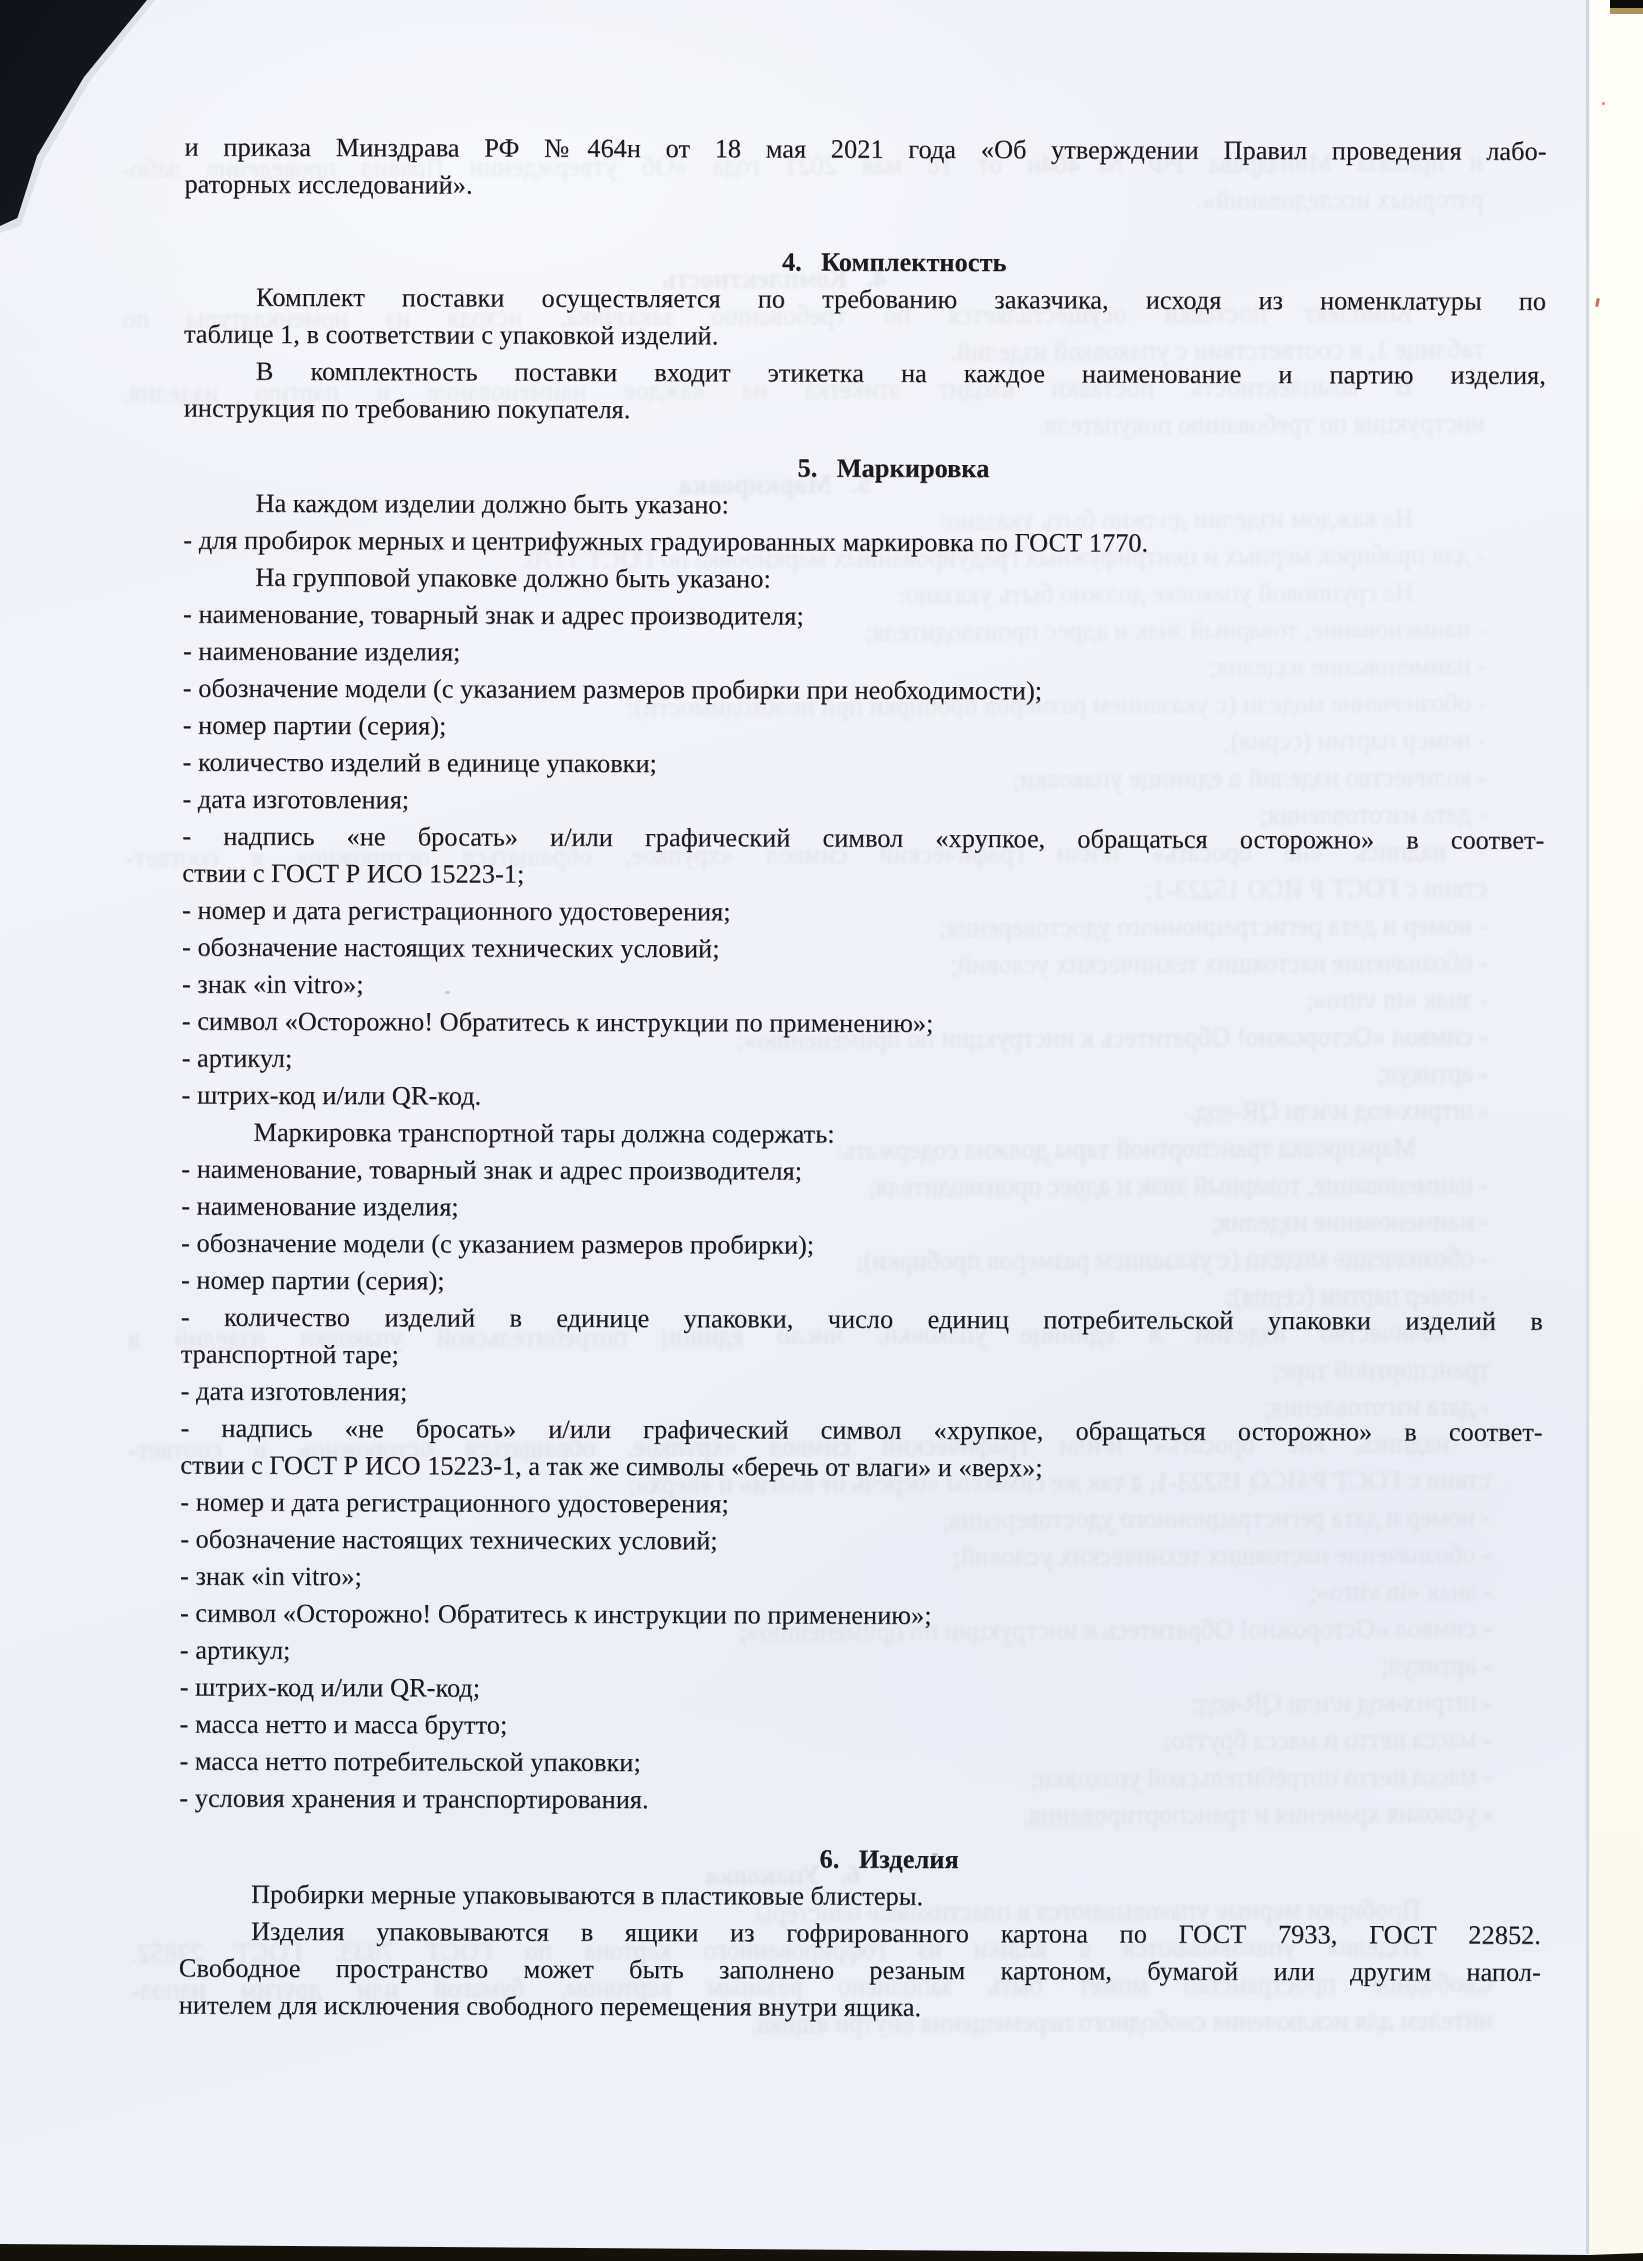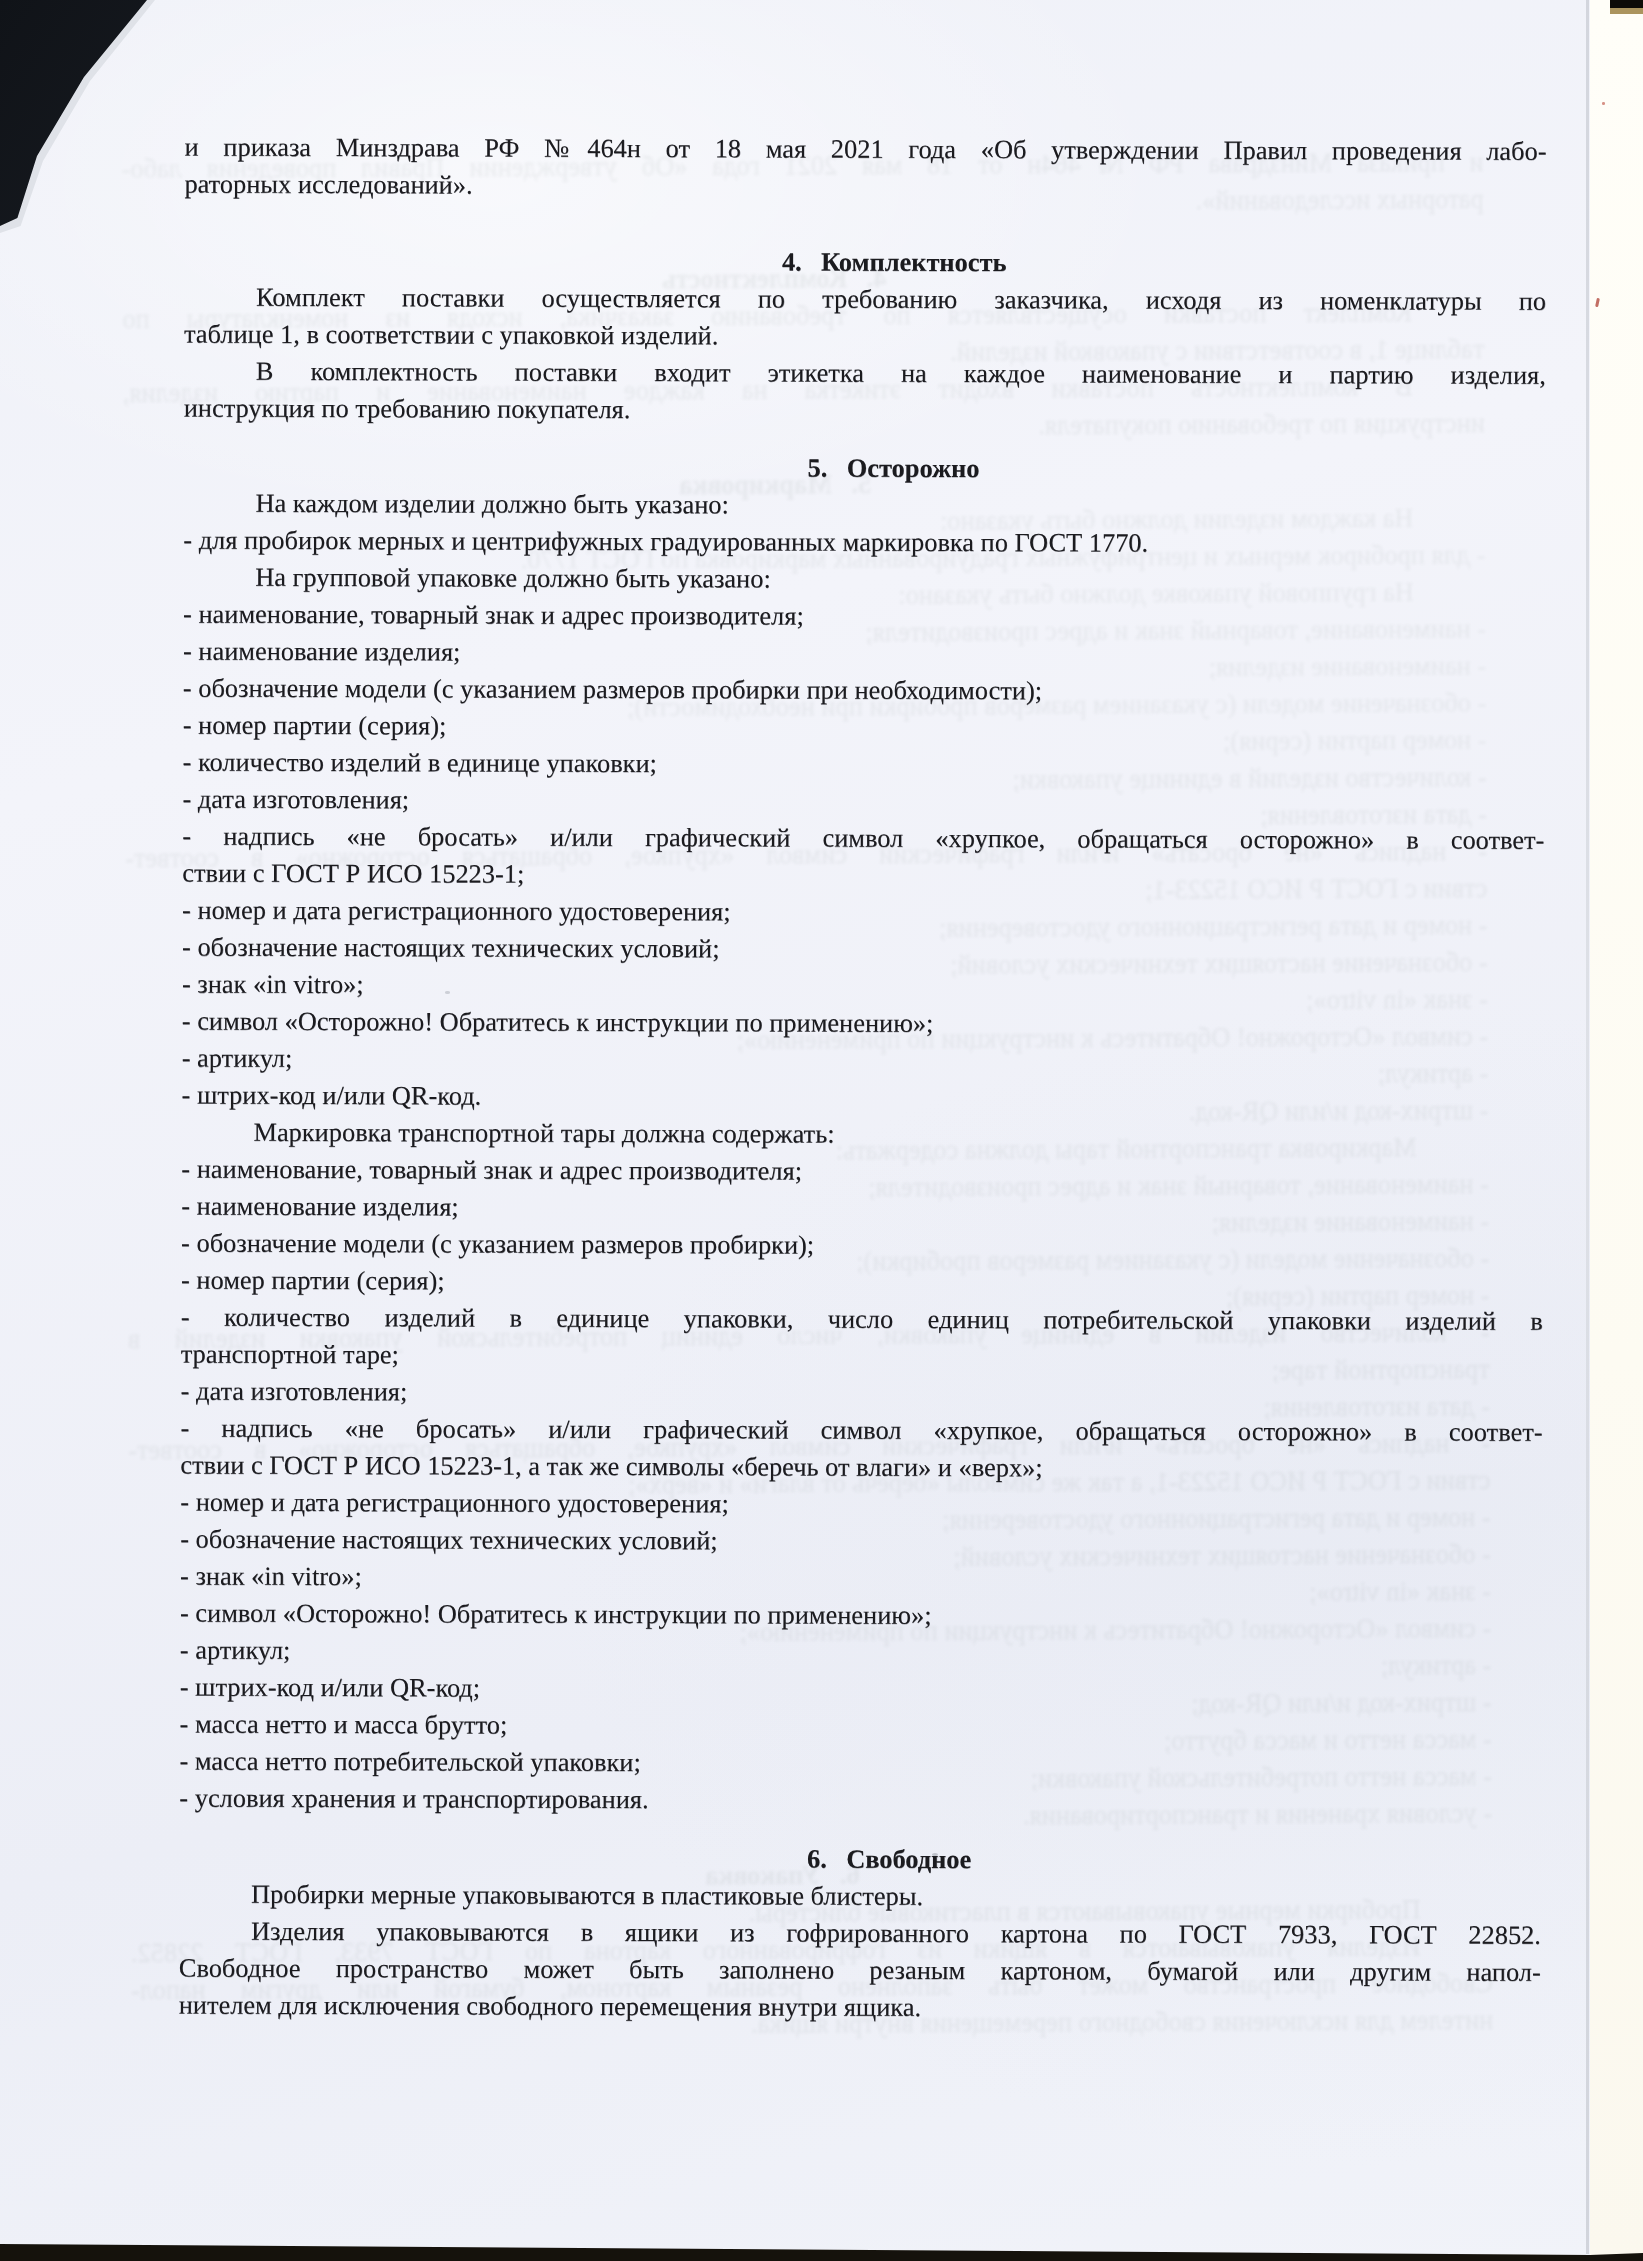--- a/index.html
+++ b/index.html
@@ -123,21 +123,21 @@
 
 <div class="textwrap">
   <div class="textcol" id="textcol">
       <div class="line j">и приказа Минздрава РФ №464н от 18 мая 2021 года «Об утверждении Правил проведения лабо-</div>
       <div class="line e">раторных исследований».</div>
       <div class="line h4"><span class="hnum">4.</span><span>Комплектность</span></div>
       <div class="line j ind">Комплект поставки осуществляется по требованию заказчика, исходя из номенклатуры по</div>
       <div class="line e">таблице 1, в соответствии с упаковкой изделий.</div>
       <div class="line j ind">В комплектность поставки входит этикетка на каждое наименование и партию изделия,</div>
       <div class="line e">инструкция по требованию покупателя.</div>
-      <div class="line h5"><span class="hnum">5.</span><span>Осторожно</span></div>
+      <div class="line h5"><span class="hnum">5.</span><span>Маркировка</span></div>
       <div class="line e ind">На каждом изделии должно быть указано:</div>
       <div class="line e">- для пробирок мерных и центрифужных градуированных маркировка по ГОСТ 1770.</div>
       <div class="line e ind">На групповой упаковке должно быть указано:</div>
       <div class="line e">- наименование, товарный знак и адрес производителя;</div>
       <div class="line e">- наименование изделия;</div>
       <div class="line e">- обозначение модели (с указанием размеров пробирки при необходимости);</div>
       <div class="line e">- номер партии (серия);</div>
       <div class="line e">- количество изделий в единице упаковки;</div>
       <div class="line e">- дата изготовления;</div>
       <div class="line j">- надпись «не бросать» и/или графический символ «хрупкое, обращаться осторожно» в соответ-</div>
@@ -160,21 +160,21 @@
       <div class="line e">ствии с ГОСТ Р ИСО 15223-1, а так же символы «беречь от влаги» и «верх»;</div>
       <div class="line e">- номер и дата регистрационного удостоверения;</div>
       <div class="line e">- обозначение настоящих технических условий;</div>
       <div class="line e">- знак «in vitro»;</div>
       <div class="line e">- символ «Осторожно! Обратитесь к инструкции по применению»;</div>
       <div class="line e">- артикул;</div>
       <div class="line e">- штрих-код и/или QR-код;</div>
       <div class="line e">- масса нетто и масса брутто;</div>
       <div class="line e">- масса нетто потребительской упаковки;</div>
       <div class="line e">- условия хранения и транспортирования.</div>
-      <div class="line h6"><span class="hnum">6.</span><span>Свободное</span></div>
+      <div class="line h6"><span class="hnum">6.</span><span>Изделия</span></div>
       <div class="line e ind">Пробирки мерные упаковываются в пластиковые блистеры.</div>
       <div class="line j ind">Изделия упаковываются в ящики из гофрированного картона по ГОСТ 7933, ГОСТ 22852.</div>
       <div class="line j">Свободное пространство может быть заполнено резаным картоном, бумагой или другим напол-</div>
       <div class="line e">нителем для исключения свободного перемещения внутри ящика.</div>
     </div>
 </div>
 
 <div class="tl-light"></div>
 <div class="tl-dark"></div>
 <div class="tr-black"></div>

